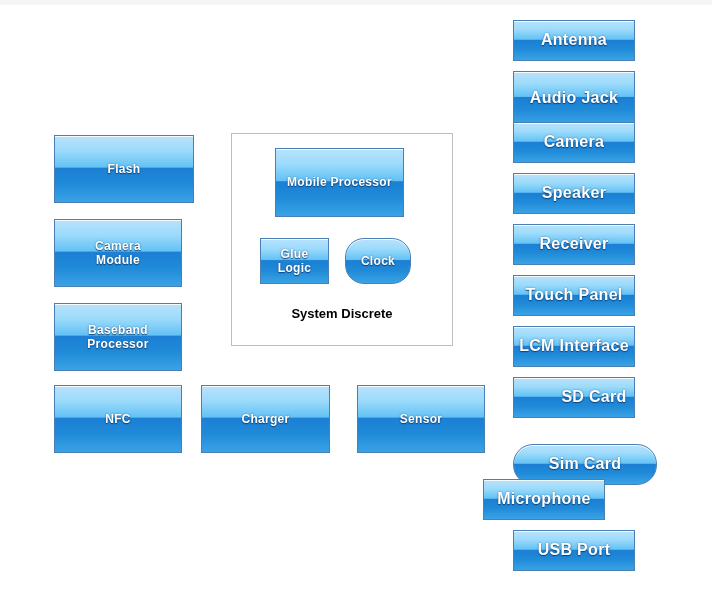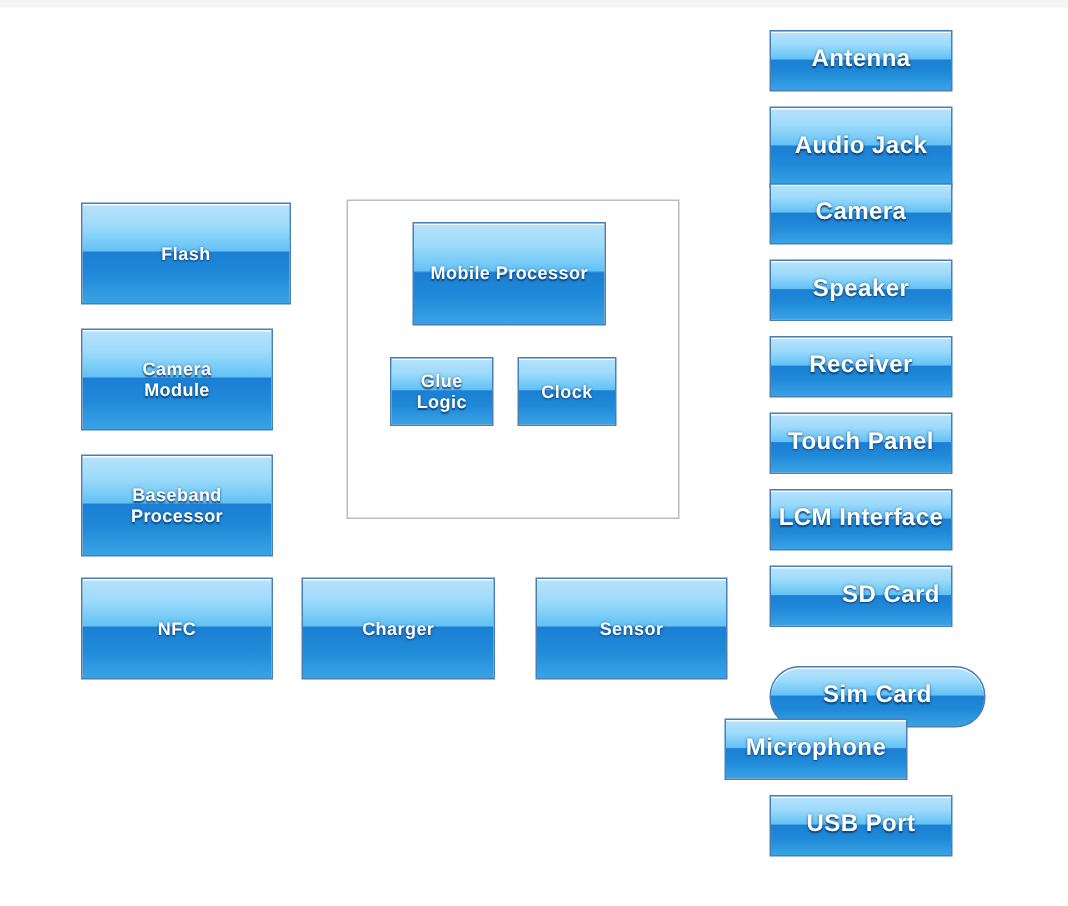--- a/index.html
+++ b/index.html
@@ -85,20 +85,21 @@
   }
 </style>
 </head>
 <body>
 
 <div id="top-strip"></div>
 
 <div id="canvas">
 
   <div id="system-discrete-group" style="left: 231px; top: 133px; width: 222px; height: 213px;"></div>
+  <div id="system-discrete-caption" style="left: 231px; top: 306px; width: 222px;">System Discrete</div>
 
   <div id="left-column">
       <div class="block big" style="left: 54px; top: 135px; width: 140px; height: 68px;">
         <span class="label">Flash</span>
       </div>
       <div class="block big" style="left: 54px; top: 219px; width: 128px; height: 68px;">
         <span class="label">Camera<br>Module</span>
       </div>
       <div class="block big" style="left: 54px; top: 303px; width: 128px; height: 68px;">
         <span class="label">Baseband<br>Processor</span>
@@ -117,21 +118,21 @@
       </div>
     </div>
 
   <div id="system-discrete-blocks">
       <div class="block mini" style="left: 275px; top: 148px; width: 129px; height: 69px; align-items: center;">
         <span class="label">Mobile Processor</span>
       </div>
       <div class="block mini" style="left: 260px; top: 238px; width: 69px; height: 46px;">
         <span class="label">Glue<br>Logic</span>
       </div>
-      <div class="block mini" style="left: 345px; top: 238px; width: 66px; height: 46px;">
+      <div class="block mini" style="left: 345px; top: 238px; width: 66px; height: 46px; border-radius: 19px;">
         <span class="label">Clock</span>
       </div>
     </div>
 
   <div id="right-column">
       <div class="block pill" style="left: 513px; top: 20px; width: 122px; height: 41px;">
         <span class="label">Antenna</span>
       </div>
       <div class="block pill" style="left: 513px; top: 71px; width: 122px; height: 54px;">
         <span class="label">Audio Jack</span>

